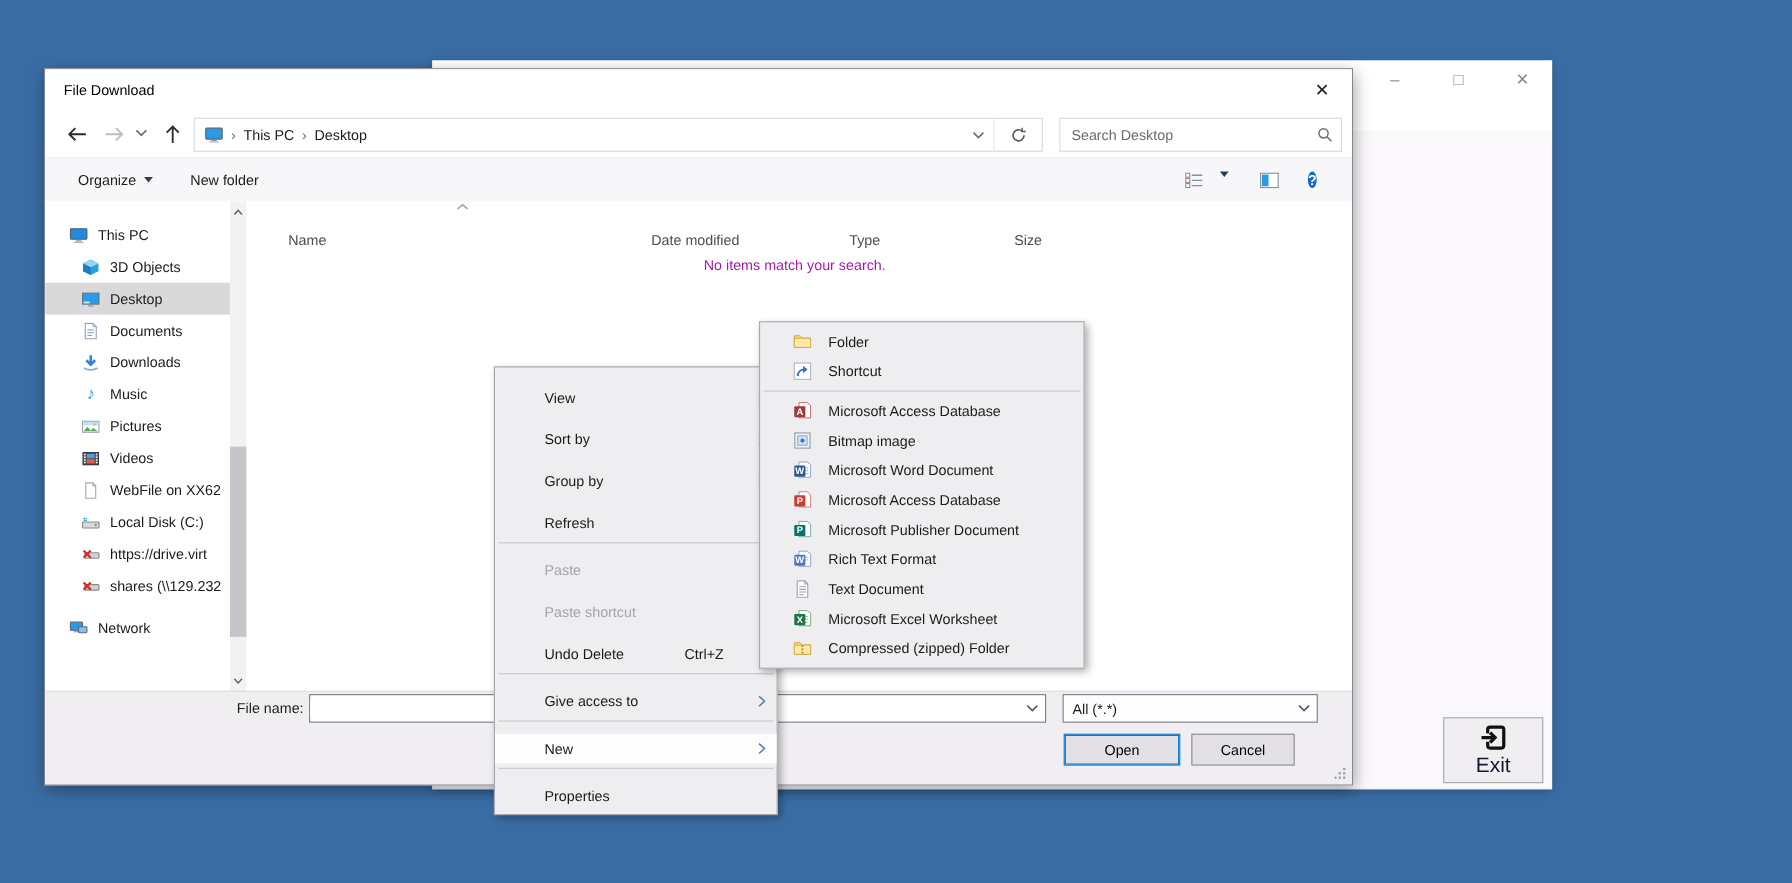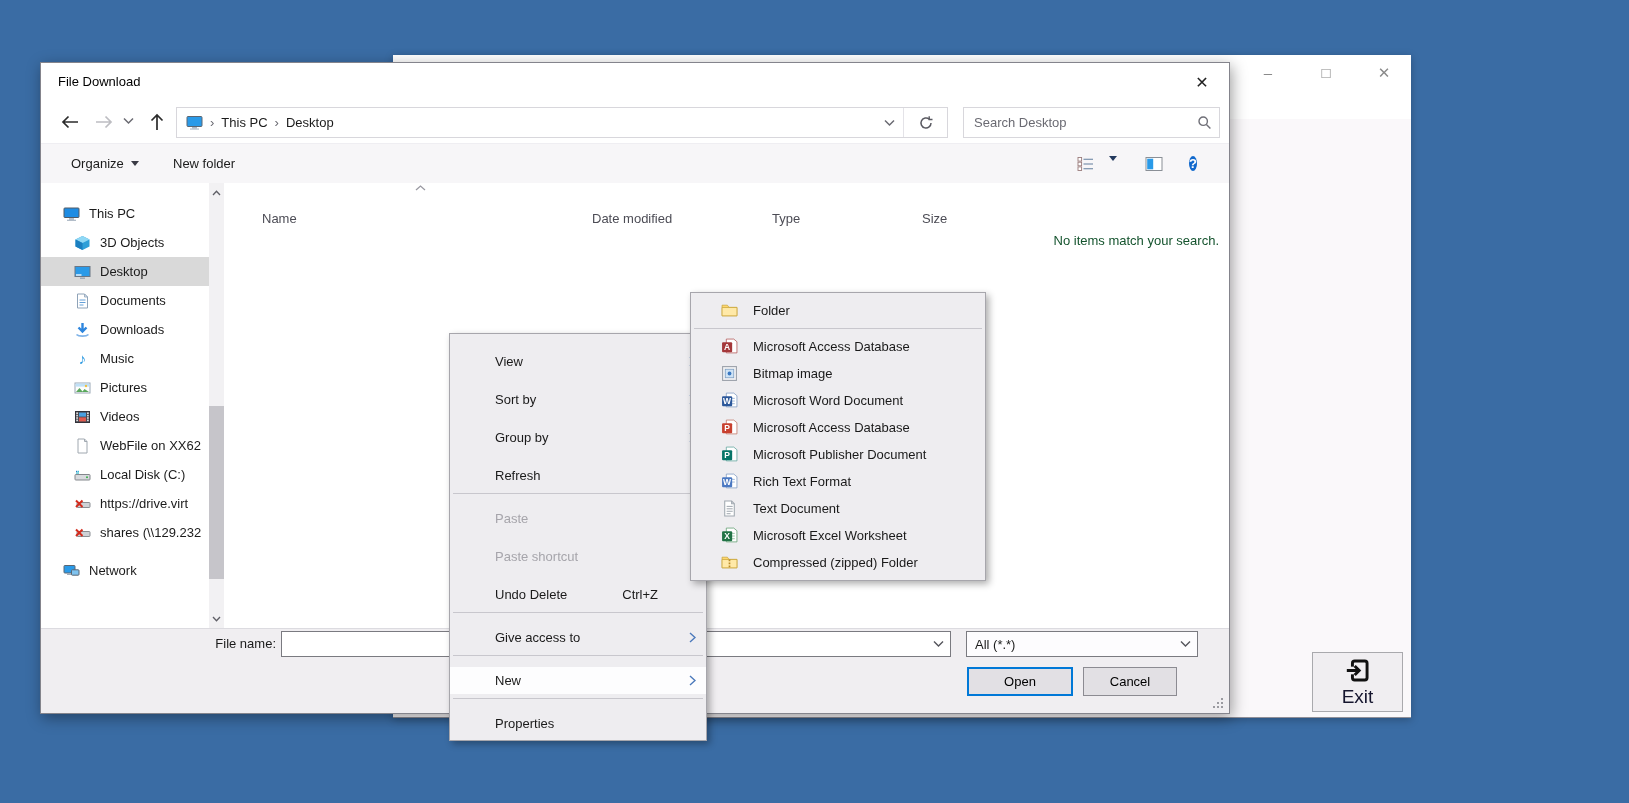--- a/index.html
+++ b/index.html
@@ -58,21 +58,21 @@
   .side-row.gap{margin-top:9px;}
   .side-row .s-label{white-space:nowrap;overflow:hidden;max-width:118px;}
   .note-glyph{font-size:15px;color:#2596e0;width:17px;text-align:center;}
   .v-scroll{position:absolute;left:168px;top:0;width:15px;height:446px;background:#f2f1f3;}
   .v-thumb{position:absolute;left:0;top:223px;width:15px;height:173px;background:#c6c5ca;}
   .v-arrow{position:absolute;left:0;width:15px;height:16px;display:flex;align-items:center;justify-content:center;}
   .list-area{position:absolute;left:185px;top:0;right:10px;height:446px;}
   .hdr-row{position:absolute;top:8px;left:0;display:flex;height:26px;color:#4c4c55;}
   .hdr-col{display:flex;align-items:center;border-right:1px solid #e6e5ea;box-sizing:border-box;margin-top:27px;}
   .sort-caret{position:absolute;left:189px;top:2px;}
-  .empty-msg{position:absolute;top:50px;left:0;right:0;text-align:right;color:#14532d;}
+  .empty-msg{position:absolute;top:50px;left:0;right:0;text-align:center;color:#a21caf;}
   
   .footer{position:absolute;left:0;right:0;bottom:0;height:84px;background:#f0eef1;border-top:1px solid #dcdbe0;}
   .fn-label{position:absolute;left:100px;top:2px;width:135px;height:26px;line-height:26px;text-align:right;}
   .fn-input{position:absolute;left:240px;top:2px;width:670px;height:26px;background:#fff;border:1px solid #7a7a80;
     box-sizing:border-box;display:flex;align-items:center;}
   .fn-input input{flex:1;border:0;outline:0;font:13px "Liberation Sans","DejaVu Sans",sans-serif;padding:0 8px;}
   .combo-chev{width:24px;display:flex;justify-content:center;}
   .ft-combo{position:absolute;left:925px;top:2px;width:232px;height:26px;background:#fdfcfe;border:1px solid #7a7a80;
     box-sizing:border-box;display:flex;align-items:center;}
   .ft-combo .val{flex:1;padding-left:8px;}
@@ -502,20 +502,30 @@
 <div class="smenu">
   <div class="smi">
     <span class="ic">
       <svg width="17" height="17" viewBox="0 0 16 16">
         <path d="M1 3h5l1.5 2H15v8H1z" fill="#ffd76e" stroke="#c9a43a" stroke-width=".7"></path>
         <path d="M1 5.2h14V13H1z" fill="#ffe9a8" stroke="#c9a43a" stroke-width=".7"></path>
       </svg>
     </span>
     <span>Folder</span>
   </div>
+  <div class="smi">
+    <span class="ic">
+      <svg width="17" height="17" viewBox="0 0 16 16">
+        <rect x="1" y="1" width="14" height="14" fill="#fff" stroke="#b8b8c0"></rect>
+        <path d="M4 12c0-3.5 2.5-5.5 6-5.5" stroke="#2f6fd0" stroke-width="1.7" fill="none"></path>
+        <path d="M8.5 3.2L12.5 6.5 8.5 9.8z" fill="#2f6fd0"></path>
+      </svg>
+    </span>
+    <span>Shortcut</span>
+  </div>
   <div class="msep"></div>
   <div class="smi">
     <span class="ic">
       <svg width="17" height="17" viewBox="0 0 16 16">
         <path d="M5 1h7l3 2.5V14H5z" fill="#fff" stroke="#b05050" stroke-width=".7"></path>
         <rect x="1" y="4" width="9.5" height="9.5" rx="1" fill="#a4373a"></rect>
         <text x="5.7" y="11.3" font-size="8" font-weight="bold" fill="#fff" text-anchor="middle" font-family="Liberation Sans, sans-serif">A</text>
       </svg>
     </span>
     <span>Microsoft Access Database</span>

